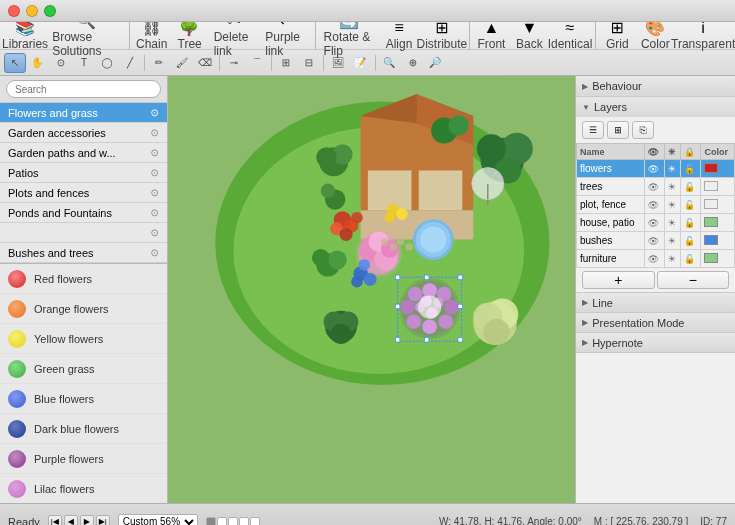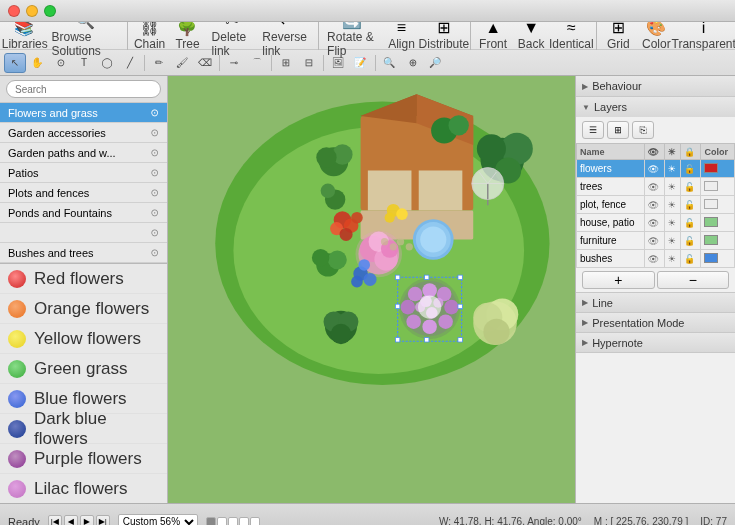--- a/index.html
+++ b/index.html
@@ -74,21 +74,21 @@
     .category-label { font-size: 11px; flex: 1; overflow: hidden; text-overflow: ellipsis; white-space: nowrap; }
     .category-icon { font-size: 10px; color: #888; margin-left: 4px; }
     .category-item.active .category-icon { color: white; }
 
     .sidebar-items { overflow-y: auto; flex: 1; }
     .plant-item {
       height: 30px; padding: 0 8px; display: flex; align-items: center; gap: 8px;
       cursor: pointer; border-bottom: 1px solid #e0e0e0;
     }
     .plant-dot { width: 18px; height: 18px; border-radius: 50%; flex-shrink: 0; }
-    .plant-name { font-size: 17px; color: #333; }
+    .plant-name { font-size: 11px; color: #333; }
 
     
     .canvas-area {
       flex: 1; background: #8bba6b; position: relative; overflow: hidden;
     }
 
     
     .inspector {
       width: 160px; background: #f0f0f0; border-left: 1px solid #b8b8b8;
       display: flex; flex-direction: column; flex-shrink: 0;
@@ -182,21 +182,21 @@
     <div class="toolbar-section">
       <div class="toolbar-icon">🌳</div>
       <div class="toolbar-label">Tree</div>
     </div>
     <div class="toolbar-section">
       <div class="toolbar-icon">✂</div>
       <div class="toolbar-label">Delete link</div>
     </div>
     <div class="toolbar-section">
       <div class="toolbar-icon">↩</div>
-      <div class="toolbar-label">Reverse link</div>
+      <div class="toolbar-label">Purple link</div>
     </div>
     <div class="toolbar-sep"></div>
     <div class="toolbar-section">
       <div class="toolbar-icon">🔄</div>
       <div class="toolbar-label">Rotate &amp; Flip</div>
     </div>
     <div class="toolbar-section">
       <div class="toolbar-icon">≡</div>
       <div class="toolbar-label">Align</div>
     </div>
@@ -506,32 +506,32 @@
             <td><span class="color-swatch" style="background:#eeeeee; border:1px solid #aaa;"></span></td>
           </tr>
           <tr>
             <td>house, patio</td>
             <td><span class="layer-icon">👁</span></td>
             <td><span class="layer-icon">☀</span></td>
             <td><span class="layer-icon">🔓</span></td>
             <td><span class="color-swatch" style="background:#88cc88;"></span></td>
           </tr>
           <tr>
+            <td>bushes</td>
+            <td><span class="layer-icon">👁</span></td>
+            <td><span class="layer-icon">☀</span></td>
+            <td><span class="layer-icon">🔓</span></td>
+            <td><span class="color-swatch" style="background:#4488dd;"></span></td>
+          </tr>
+          <tr>
             <td>furniture</td>
             <td><span class="layer-icon">👁</span></td>
             <td><span class="layer-icon">☀</span></td>
             <td><span class="layer-icon">🔓</span></td>
             <td><span class="color-swatch" style="background:#88cc88;"></span></td>
-          </tr>
-          <tr>
-            <td>bushes</td>
-            <td><span class="layer-icon">👁</span></td>
-            <td><span class="layer-icon">☀</span></td>
-            <td><span class="layer-icon">🔓</span></td>
-            <td><span class="color-swatch" style="background:#4488dd;"></span></td>
           </tr>
         </tbody>
       </table>
       <div class="inspector-bottom">
         <div class="insp-add-btn">+</div>
         <div class="insp-add-btn">−</div>
       </div>
     </div>
 
     <div class="inspector-collapsed">

